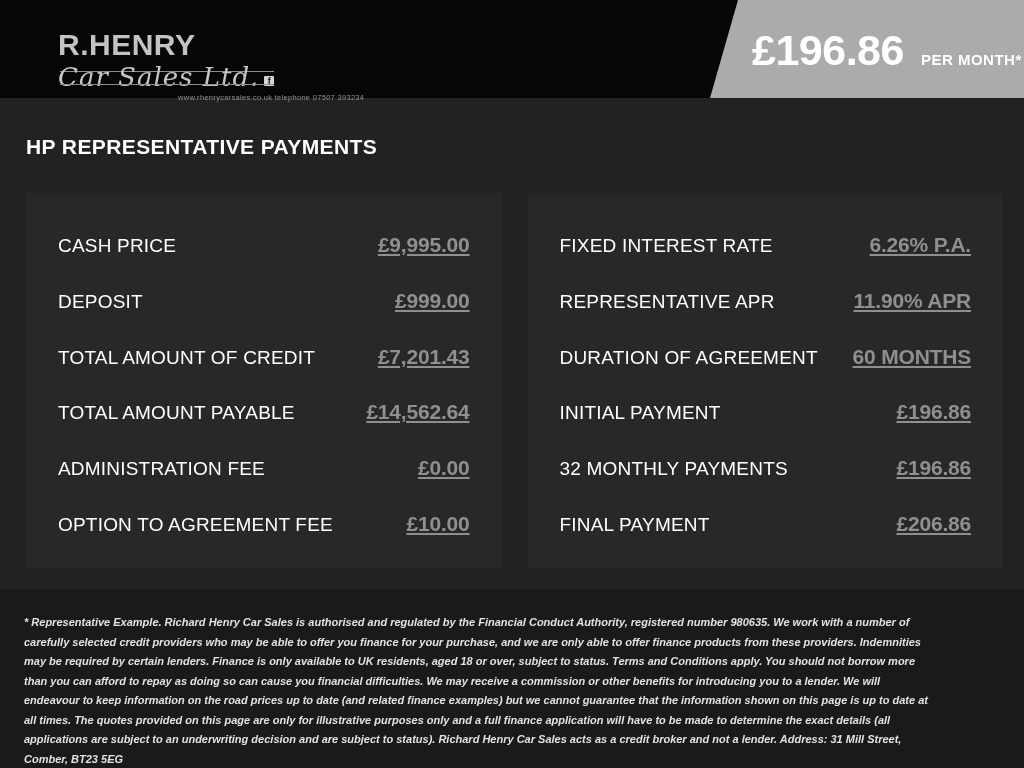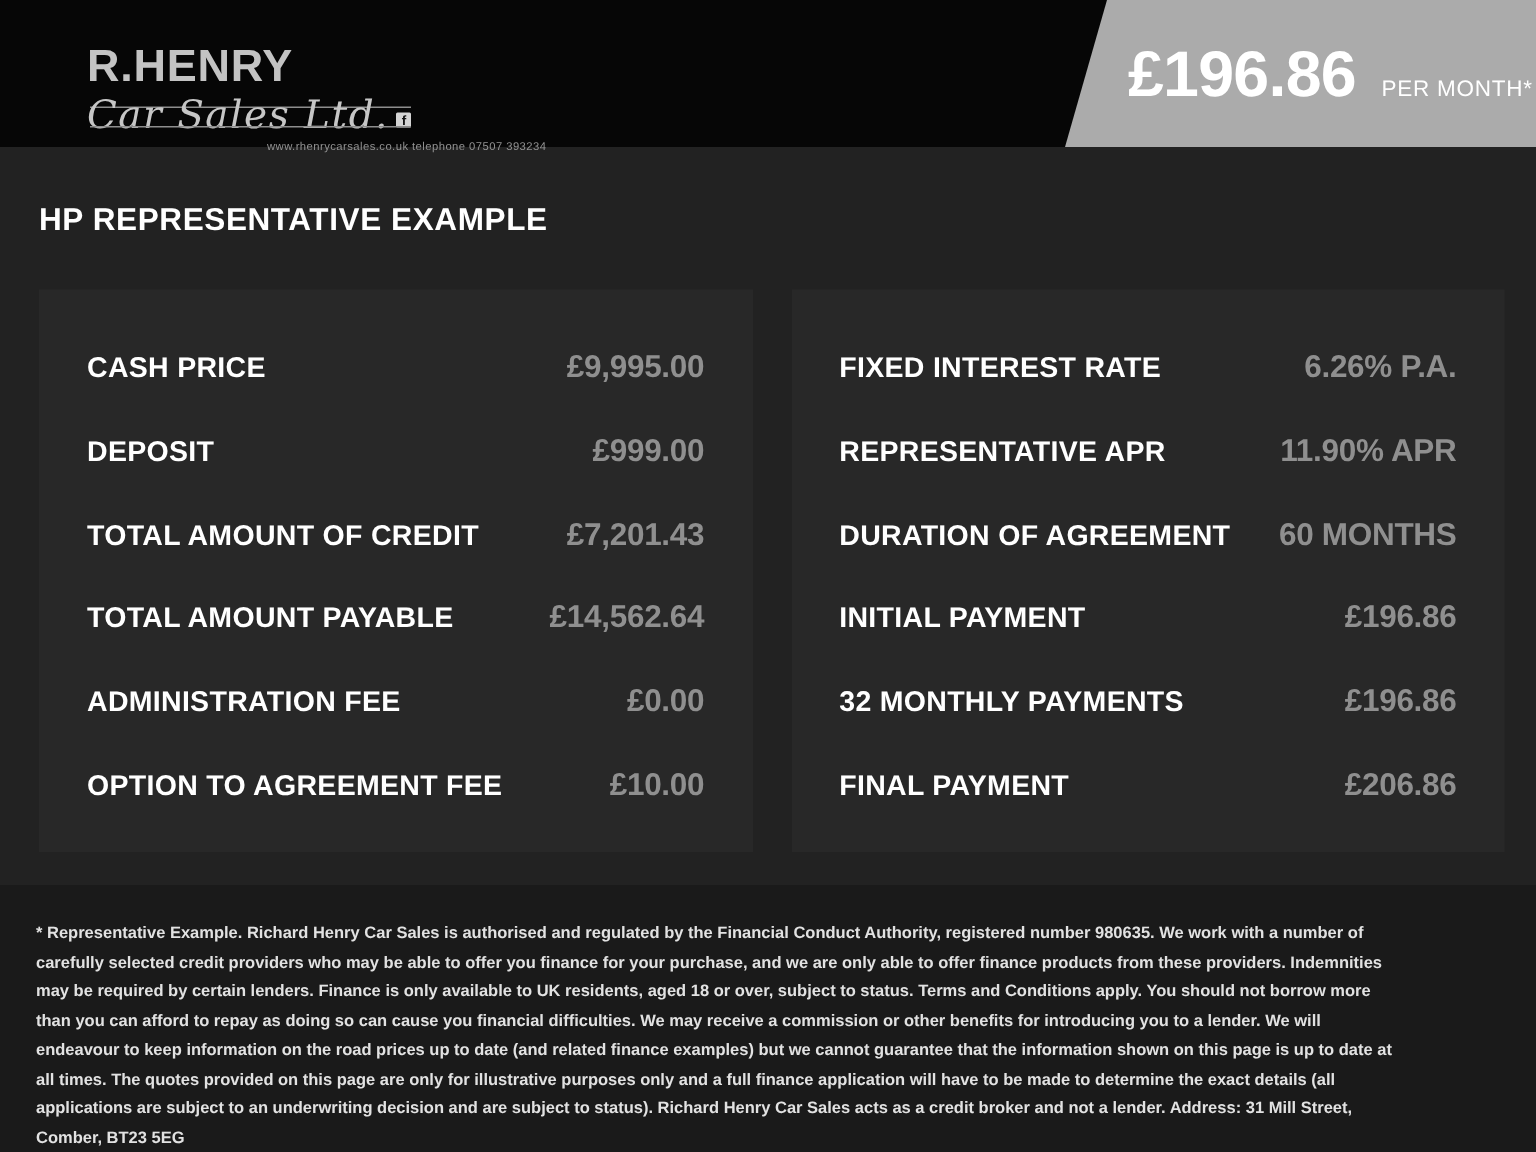--- a/index.html
+++ b/index.html
@@ -101,21 +101,21 @@
     margin-top: 26px;
   }
   .price-amount {
     font-size: 43px;
     font-weight: bold;
     color: #ffffff;
     letter-spacing: -0.5px;
   }
   .price-period {
     font-size: 15px;
-    font-weight: normal;
+    font-weight: bold;
     color: #ffffff;
     letter-spacing: 0.5px;
     margin-left: 17px;
   }
 
   
   .main {
     height: 492px;
     background: var(--main-bg, #222222);
   }
@@ -140,38 +140,40 @@
     justify-content: space-between;
     padding: 40px 32px 32px 32px;
   }
   .frow {
     display: flex;
     justify-content: space-between;
     align-items: baseline;
   }
   .flabel {
     font-size: 19px;
-    font-weight: bold;
+    font-weight: normal;
     color: #ffffff;
     letter-spacing: 0.2px;
     white-space: nowrap;
   }
   .fvalue {
     font-size: 21px;
     font-weight: bold;
     color: var(--value-color, #8f8f8f);
     white-space: nowrap;
     letter-spacing: -0.2px;
+    text-decoration: underline;
   }
 
   
   .footer {
     height: 178px;
     background: var(--footer-bg, #1a1a1a);
     padding: 23px 90px 0 24px;
+    font-style: italic;
   }
   .disclaimer {
     font-size: 11px;
     font-weight: bold;
     color: #e2e2e2;
     line-height: 19.5px;
     letter-spacing: 0;
     max-width: 910px;
   }
 </style>
@@ -189,21 +191,21 @@
 
   <div class="price-banner">
     <div class="price-banner-inner">
       <span class="price-amount">£196.86</span>
       <span class="price-period">PER MONTH*</span>
     </div>
   </div>
 </div>
 
 <div class="main">
-  <div class="page-title">HP REPRESENTATIVE EXAMPLE</div>
+  <div class="page-title">HP REPRESENTATIVE PAYMENTS</div>
   <div class="panels">
     <section class="panel" id="panel-left">
         <div class="frow">
           <span class="flabel">CASH PRICE</span>
           <span class="fvalue">£9,995.00</span>
         </div>
         <div class="frow">
           <span class="flabel">DEPOSIT</span>
           <span class="fvalue">£999.00</span>
         </div>

